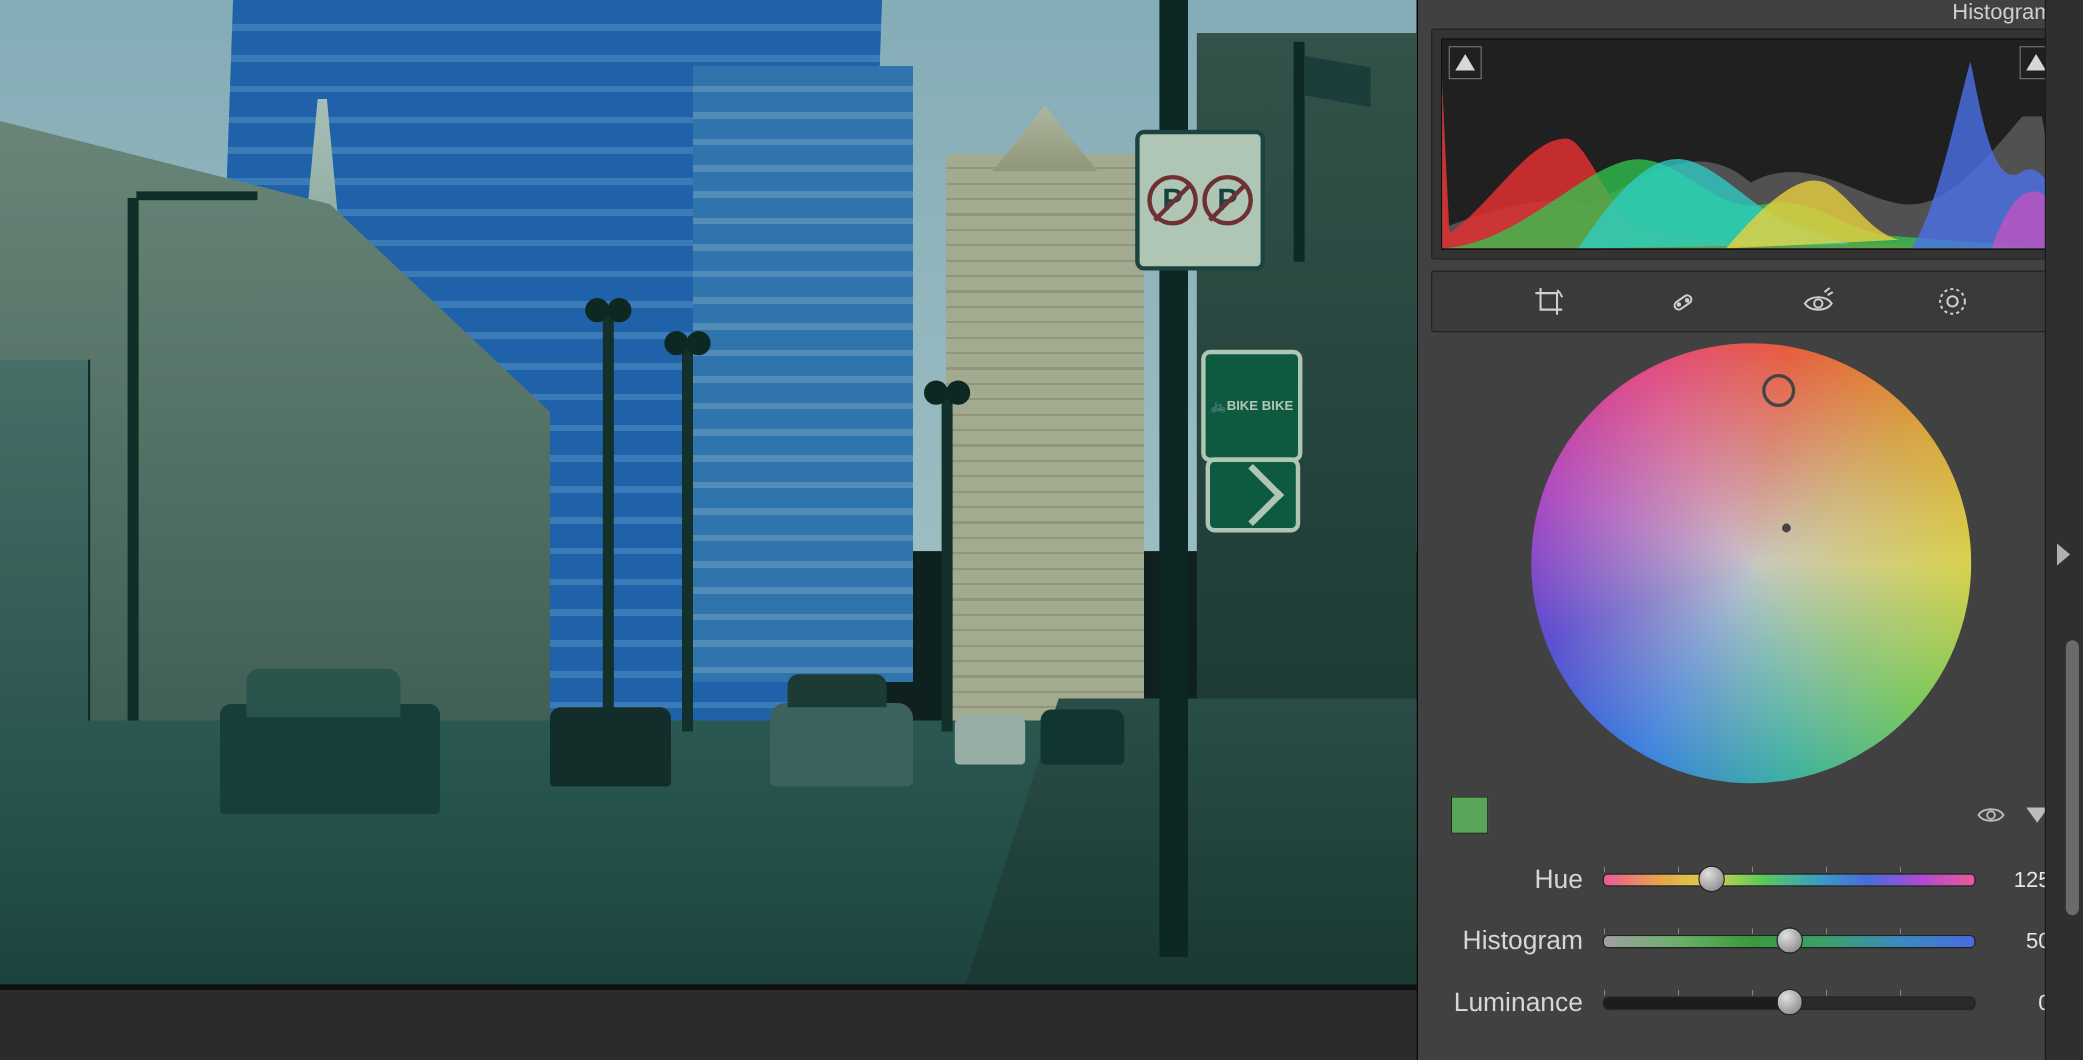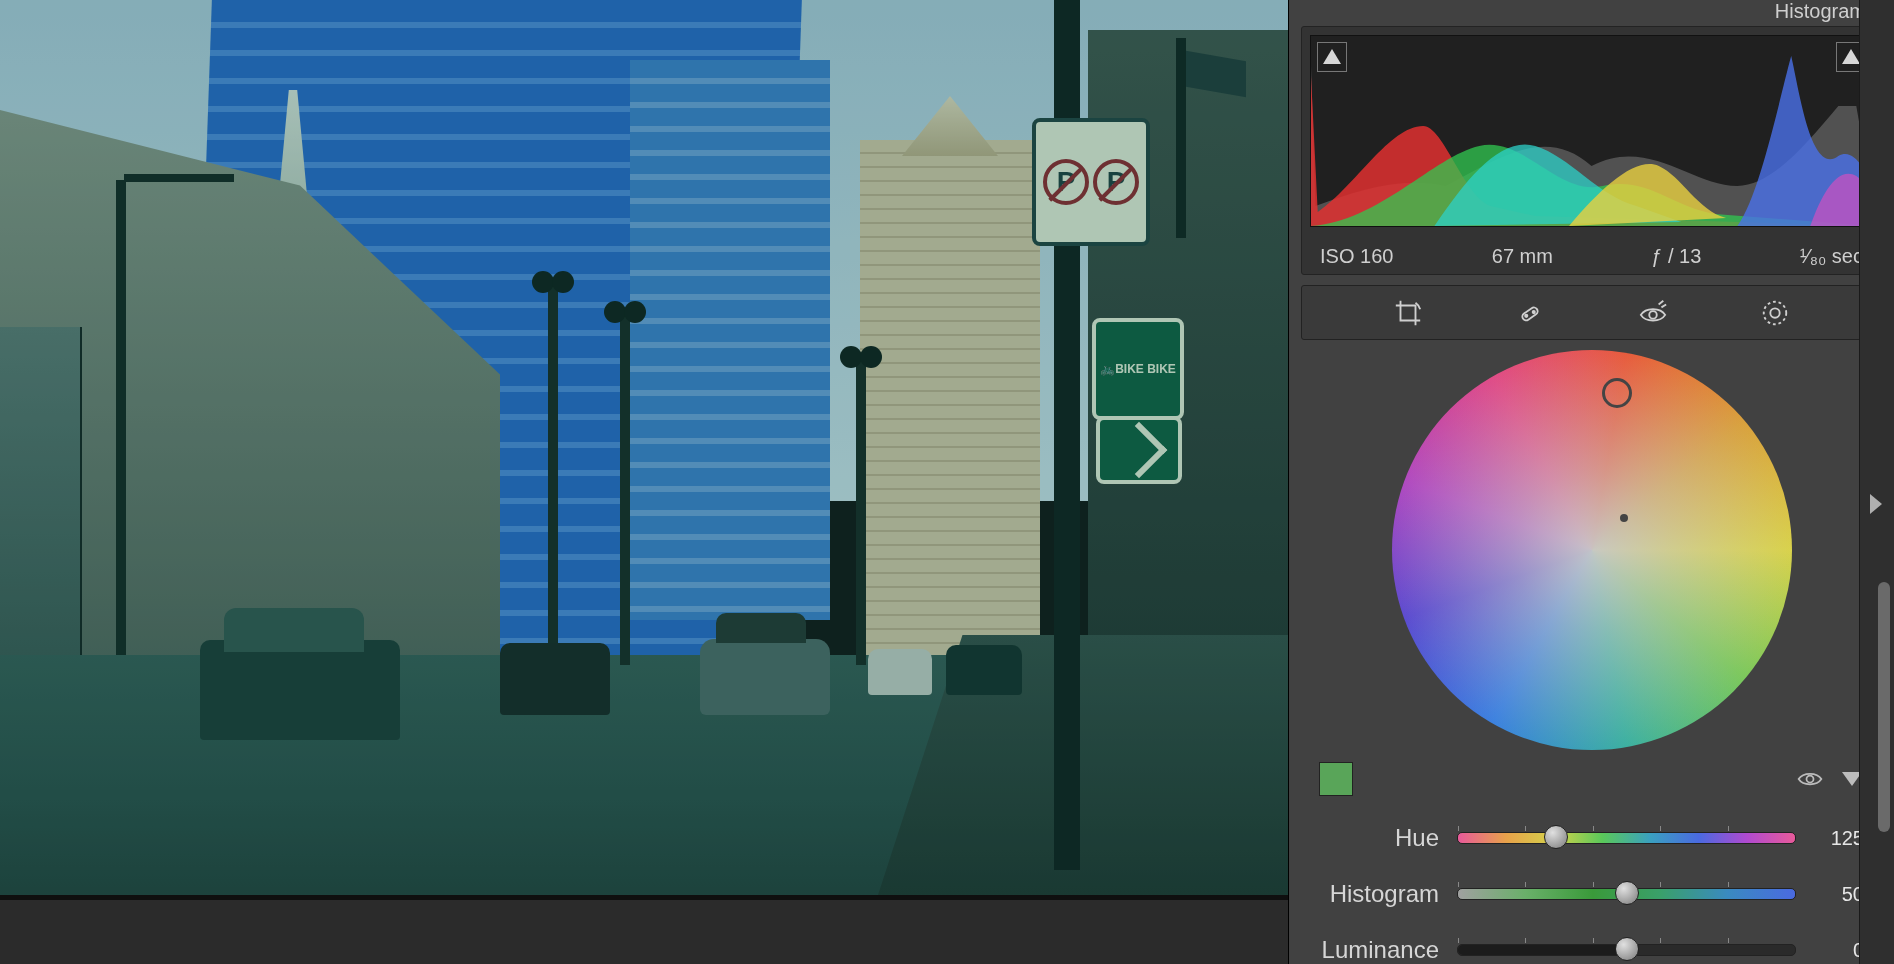--- a/index.html
+++ b/index.html
@@ -161,26 +161,20 @@
 
           <path d="M110,190 C140,140 170,100 200,110 C230,120 256,160 290,170 L330,186 L110,190 Z" fill="#2cd0c8" opacity=".75"></path>
 
           <path d="M230,190 C260,150 290,120 310,130 C330,140 345,175 370,182 L230,190 Z" fill="#e8d040" opacity=".8"></path>
 
           <path d="M380,190 C400,160 418,60 428,20 C436,60 446,140 470,120 C485,110 494,140 500,140 L500,190 Z" fill="#4a70e8" opacity=".8"></path>
 
           <path d="M445,190 C456,155 470,130 486,140 C494,146 500,160 500,170 L500,190 Z" fill="#d050c0" opacity=".7"></path>
         </svg>
       </div>
-      <div class="exif-row">
-        <span>ISO 160</span>
-        <span>67 mm</span>
-        <span>ƒ / 13</span>
-        <span>¹⁄₈₀ sec</span>
-      </div>
     </div>
 
     <div class="tool-row">
       <div class="tool">
         <svg viewBox="0 0 32 32">
             <path d="M8 3v21h21M3 8h21v21"></path>
             <path d="M24 3l5 5M3 24l5 5" opacity="0"></path>
             <path d="M24 5c3 2 4 4 5 7"></path>
           </svg>
       </div>

